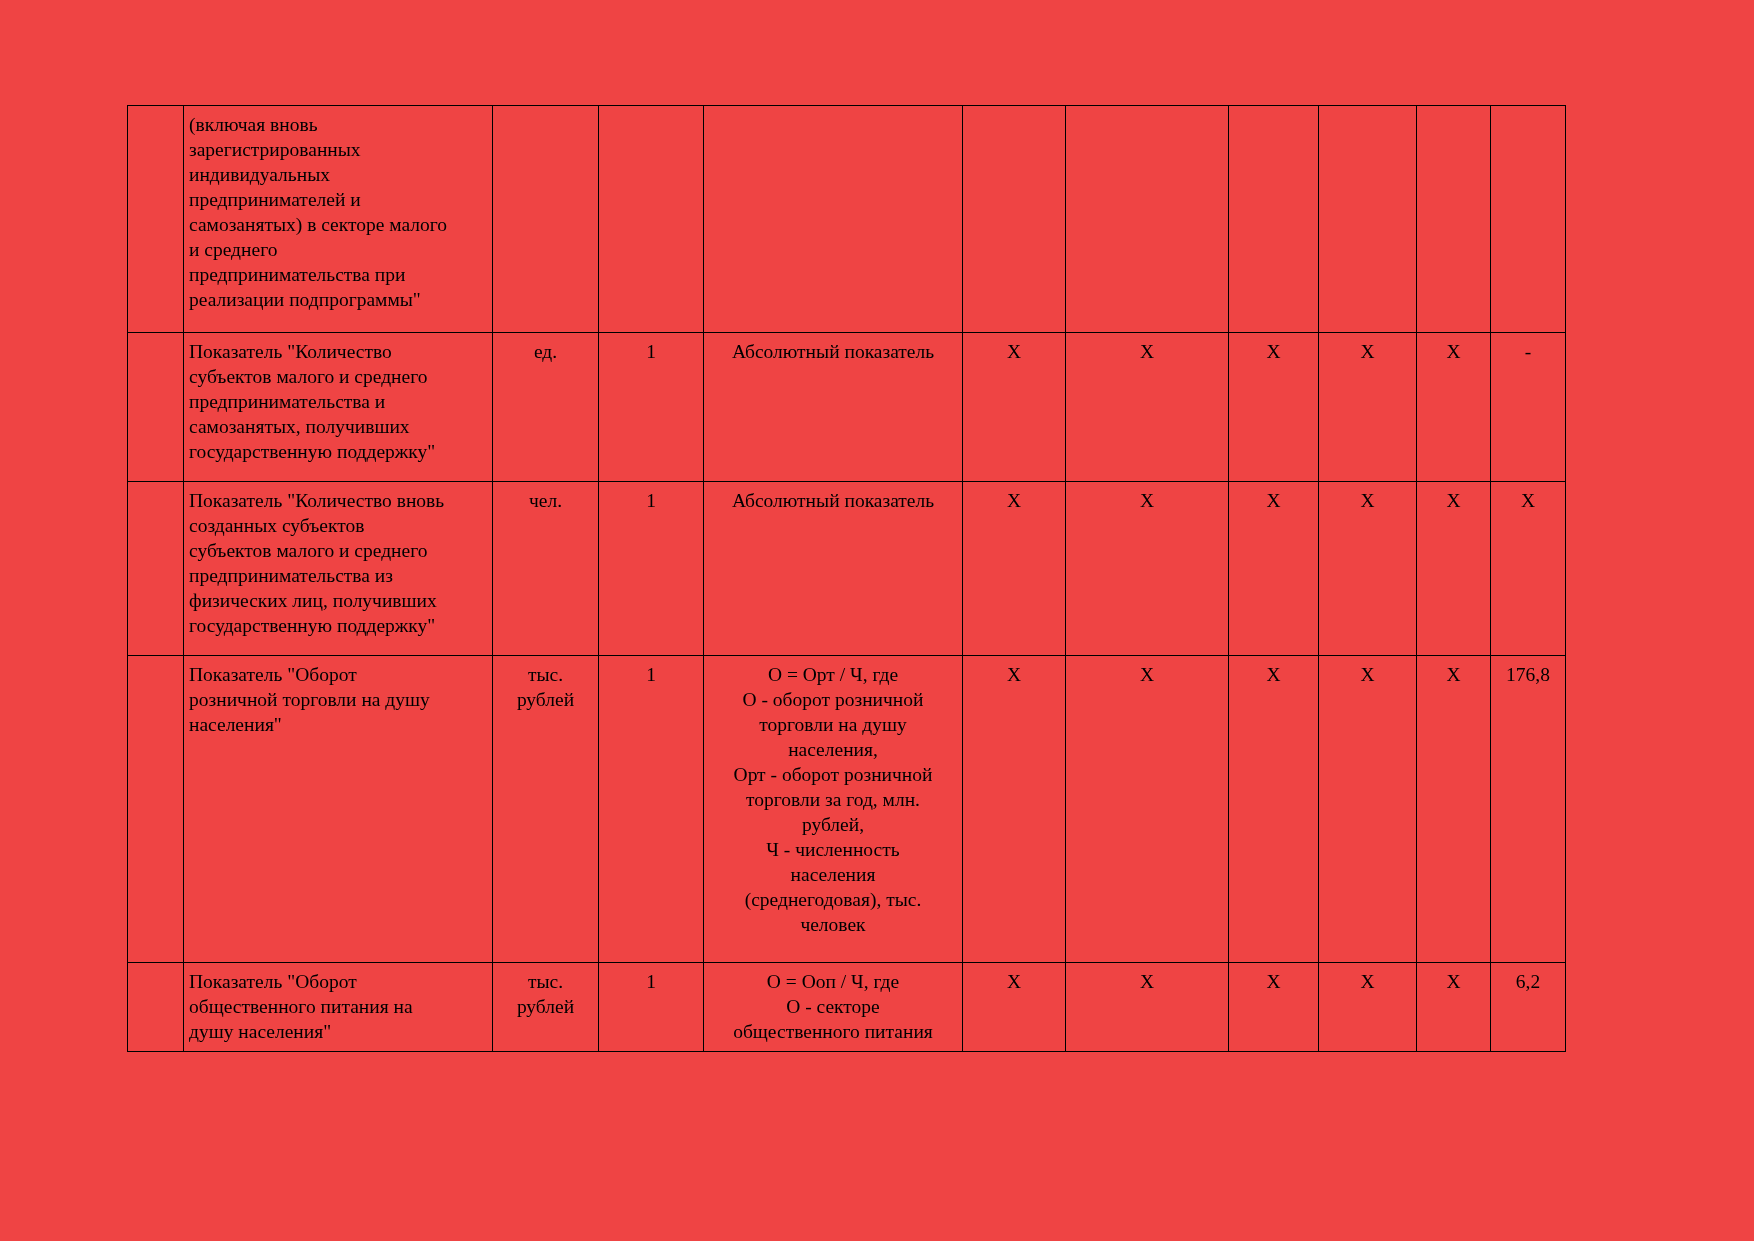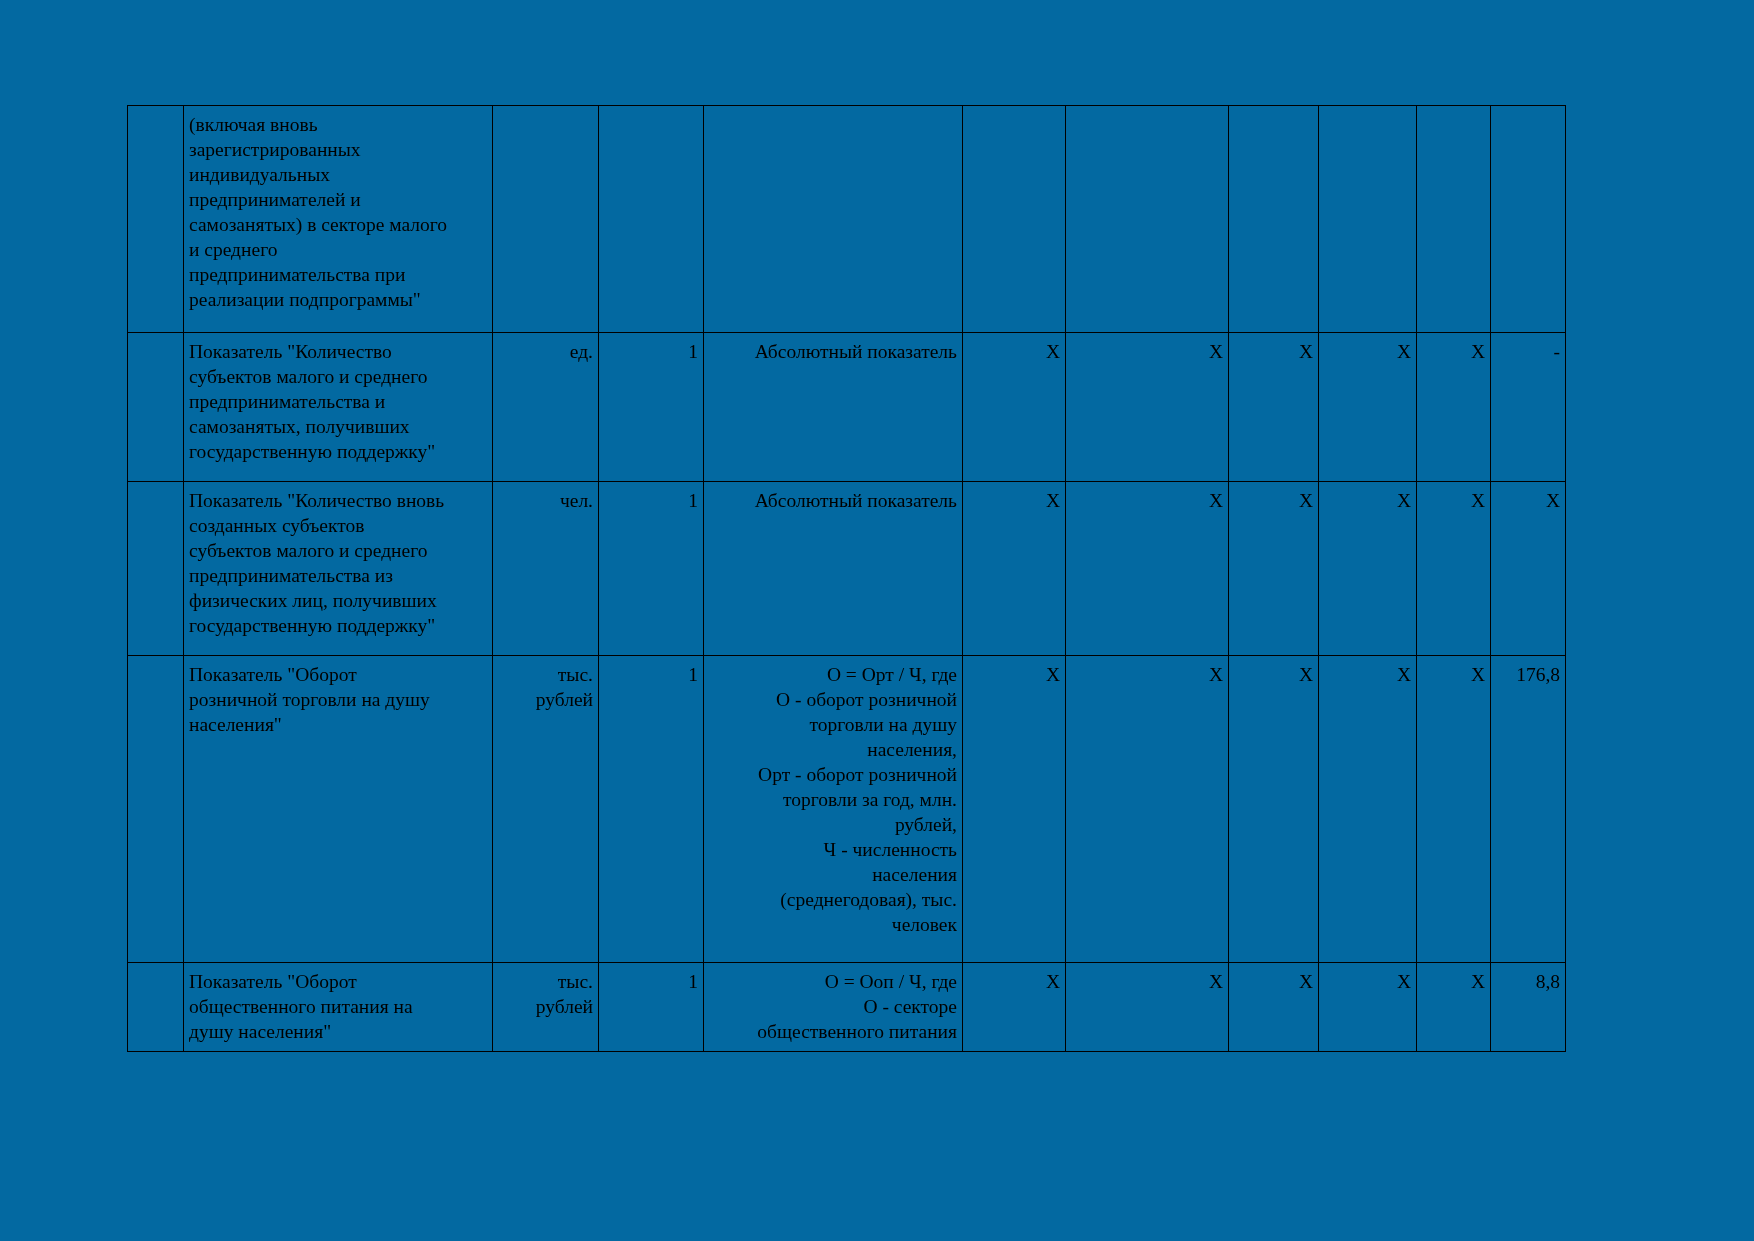--- a/index.html
+++ b/index.html
@@ -11,40 +11,40 @@
     width: 1754px;
     height: 1241px;
     position: relative;
     font-family: "Liberation Serif", serif;
     color: #000000;
     overflow: hidden;
   }
   .doc-page {
     position: absolute;
     inset: 0;
-    background: #0369a1;
+    background: #ef4444;
   }
   table.doc-table {
     position: absolute;
     left: 127px;
     top: 105px;
     border-collapse: collapse;
     table-layout: fixed;
   }
   table.doc-table td {
     border: 1.5px solid #000000;
     vertical-align: top;
     padding: 6px 5px 4px 5px;
     font-size: 19.5px;
     line-height: 25px;
     white-space: pre-line;
     overflow: hidden;
   }
   td.c-left { text-align: left; }
-  td.c-center { text-align: right; }
+  td.c-center { text-align: center; }
   tr.r1 { height: 227px; }
   tr.r2 { height: 149px; }
   tr.r3 { height: 174px; }
   tr.r4 { height: 307px; }
   tr.r5 { height: 89px; }
 </style>
 </head>
 <body>
 
 <div class="doc-page">
@@ -153,17 +153,17 @@
 рублей</td>
         <td class="c-center">1</td>
         <td class="c-center">О = Ооп / Ч, где
 О - секторе
 общественного питания</td>
         <td class="c-center">Х</td>
         <td class="c-center">Х</td>
         <td class="c-center">Х</td>
         <td class="c-center">Х</td>
         <td class="c-center">Х</td>
-        <td class="c-center">8,8</td>
+        <td class="c-center">6,2</td>
       </tr>
     </tbody>
   </table>
 </div>
 
 </body></html>

